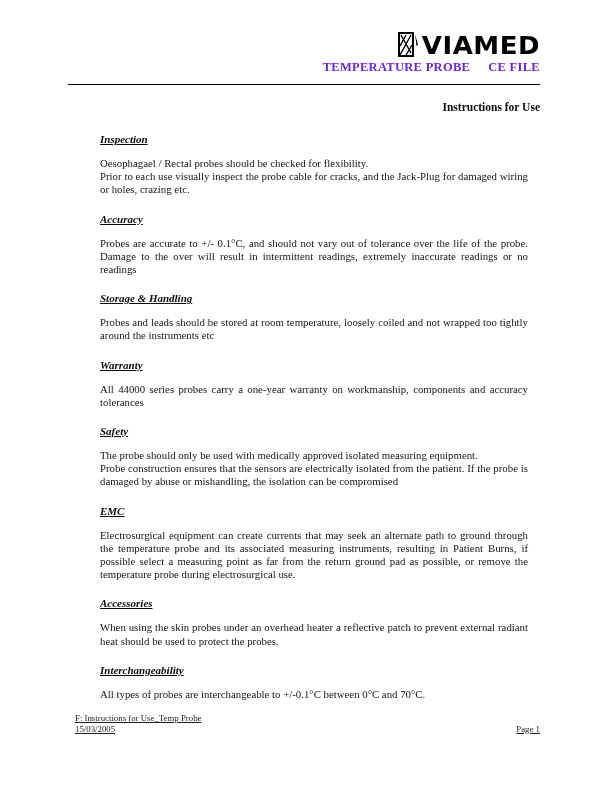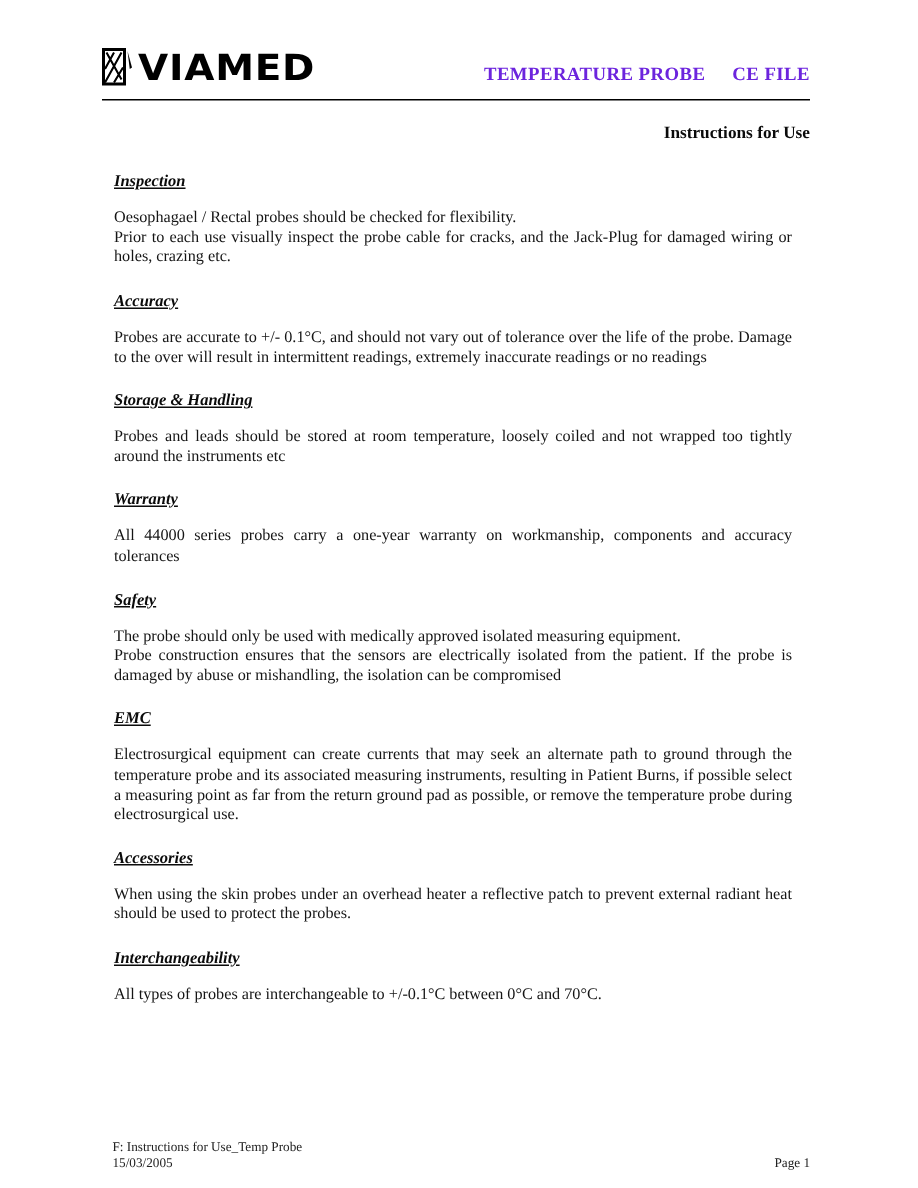--- a/index.html
+++ b/index.html
@@ -17,20 +17,21 @@
     box-sizing: border-box;
     filter: blur(0.25px) contrast(1.05);
   }
   
   .doc-header {
     display: flex;
     justify-content: space-between;
     align-items: flex-end;
     border-bottom: 1.5px solid #000;
     padding-bottom: 6px;
+    flex-direction: column;
   }
   .logo-block { display: flex; align-items: center; gap: 3px; }
   .logo-icon-wrap { display: inline-block; line-height: 0; }
   .logo-text {
     font-family: "DejaVu Sans", sans-serif;
     font-weight: bold;
     font-size: 26px;
     letter-spacing: 0.5px;
     transform: scaleY(0.92);
     transform-origin: bottom left;
@@ -47,47 +48,48 @@
   .header-right .gap { display: inline-block; width: 18px; }
   
   .doc-title {
     text-align: right;
     font-weight: bold;
     font-size: 11.5px;
     margin: 16px 0 20px 0;
     color: #111;
   }
   
-  .content { margin-left: 8px; margin-right: 12px; }
+  .content { margin-left: 32px; margin-right: 12px; }
   .doc-section { margin-bottom: 16px; }
   .sec-head {
     font-size: 11px;
     font-weight: bold;
     font-style: italic;
     text-decoration: underline;
     margin: 0 0 12px 0;
     color: #111;
   }
   .sec-body {
     font-size: 10.8px;
     line-height: 13.2px;
     text-align: justify;
     margin: 0;
     color: #1a1a1a;
   }
   
   .doc-footer {
     position: absolute;
-    left: 75px; right: 72px; top: 759px;
+    left: 75px; right: 72px; top: 713px;
     display: flex;
     justify-content: space-between;
     align-items: flex-end;
     font-size: 8.8px;
     line-height: 10.5px;
     color: #222;
+    text-decoration: underline;
   }
   .footer-left div { white-space: nowrap; }
   .footer-page { white-space: nowrap; }
 </style>
 </head>
 <body>
 
 <div class="sheet">
 
   <div class="doc-header">

